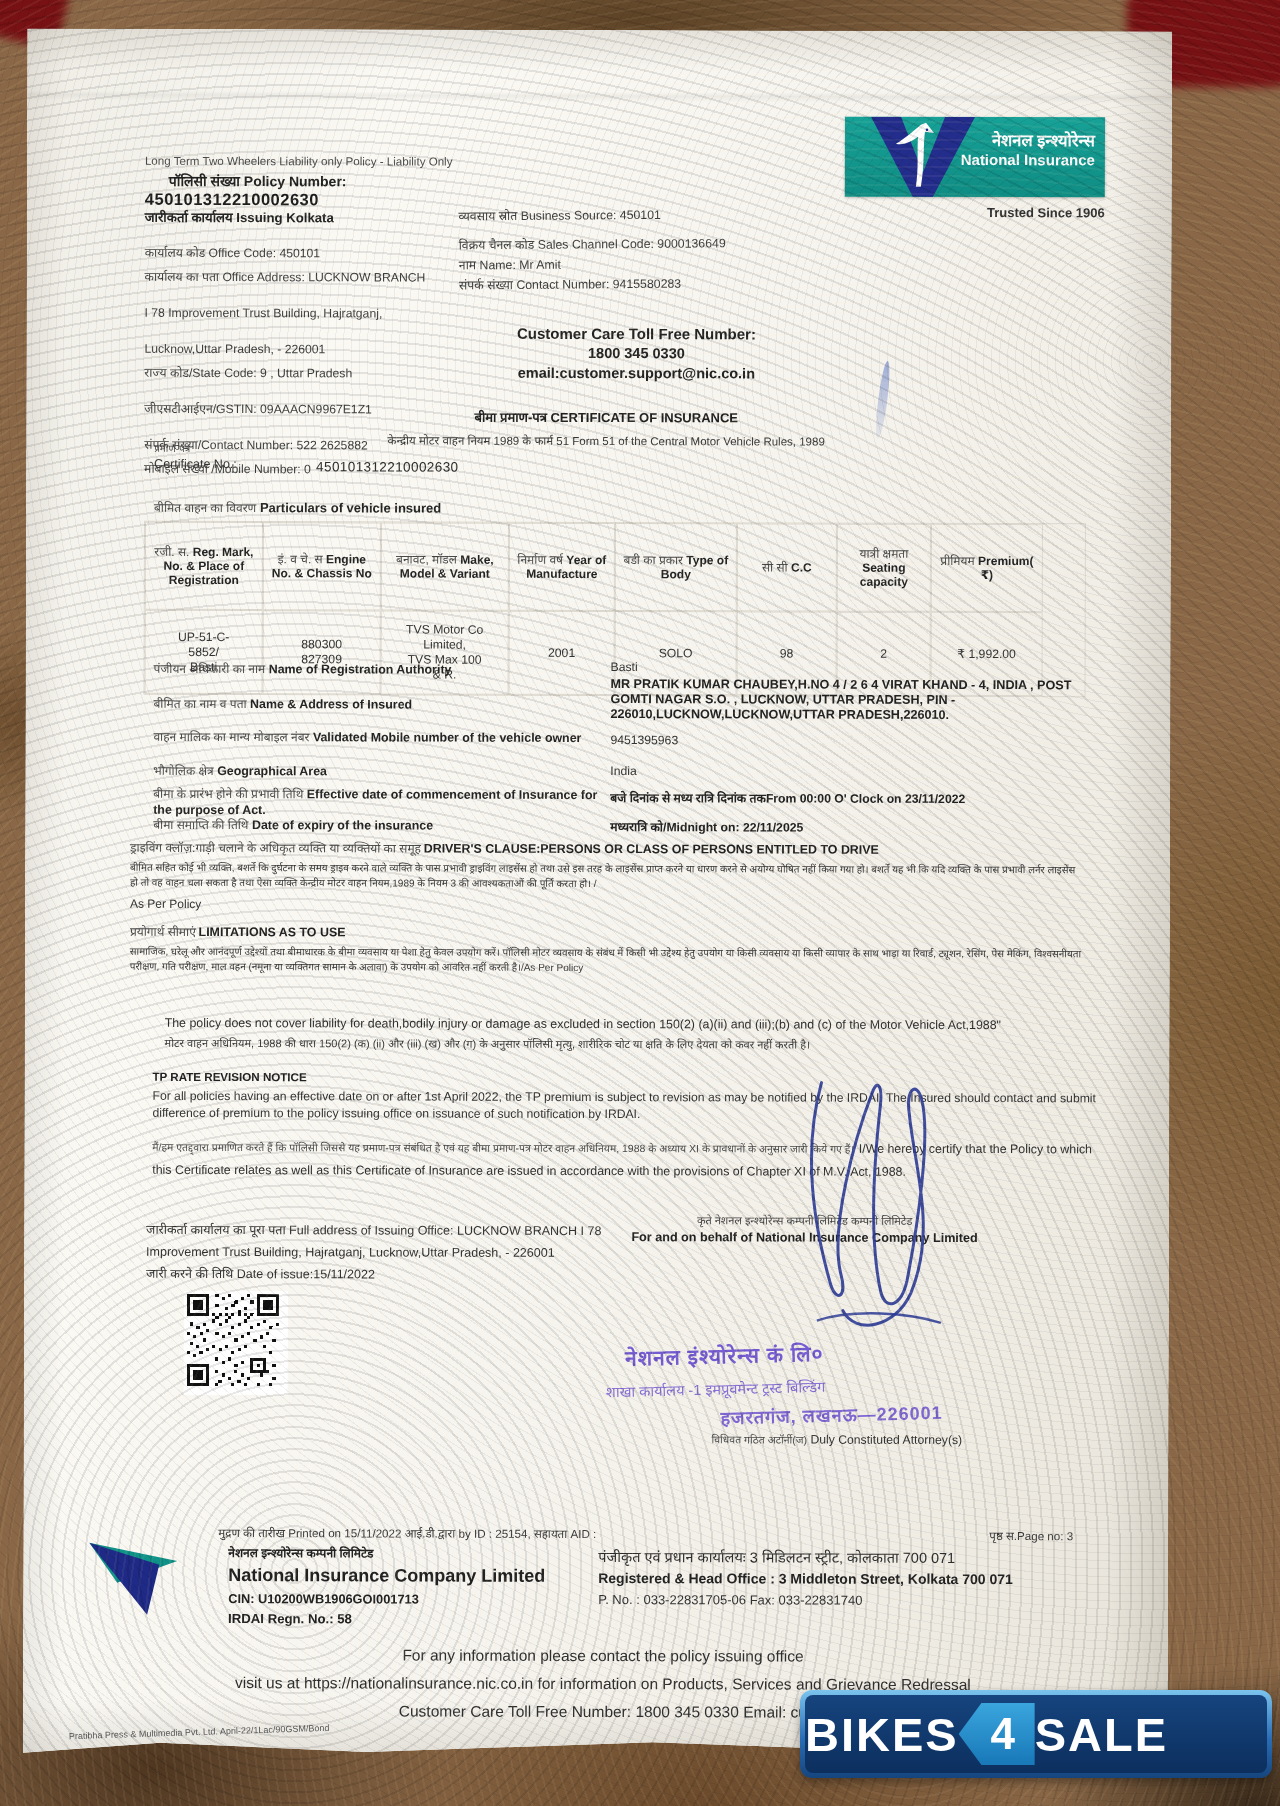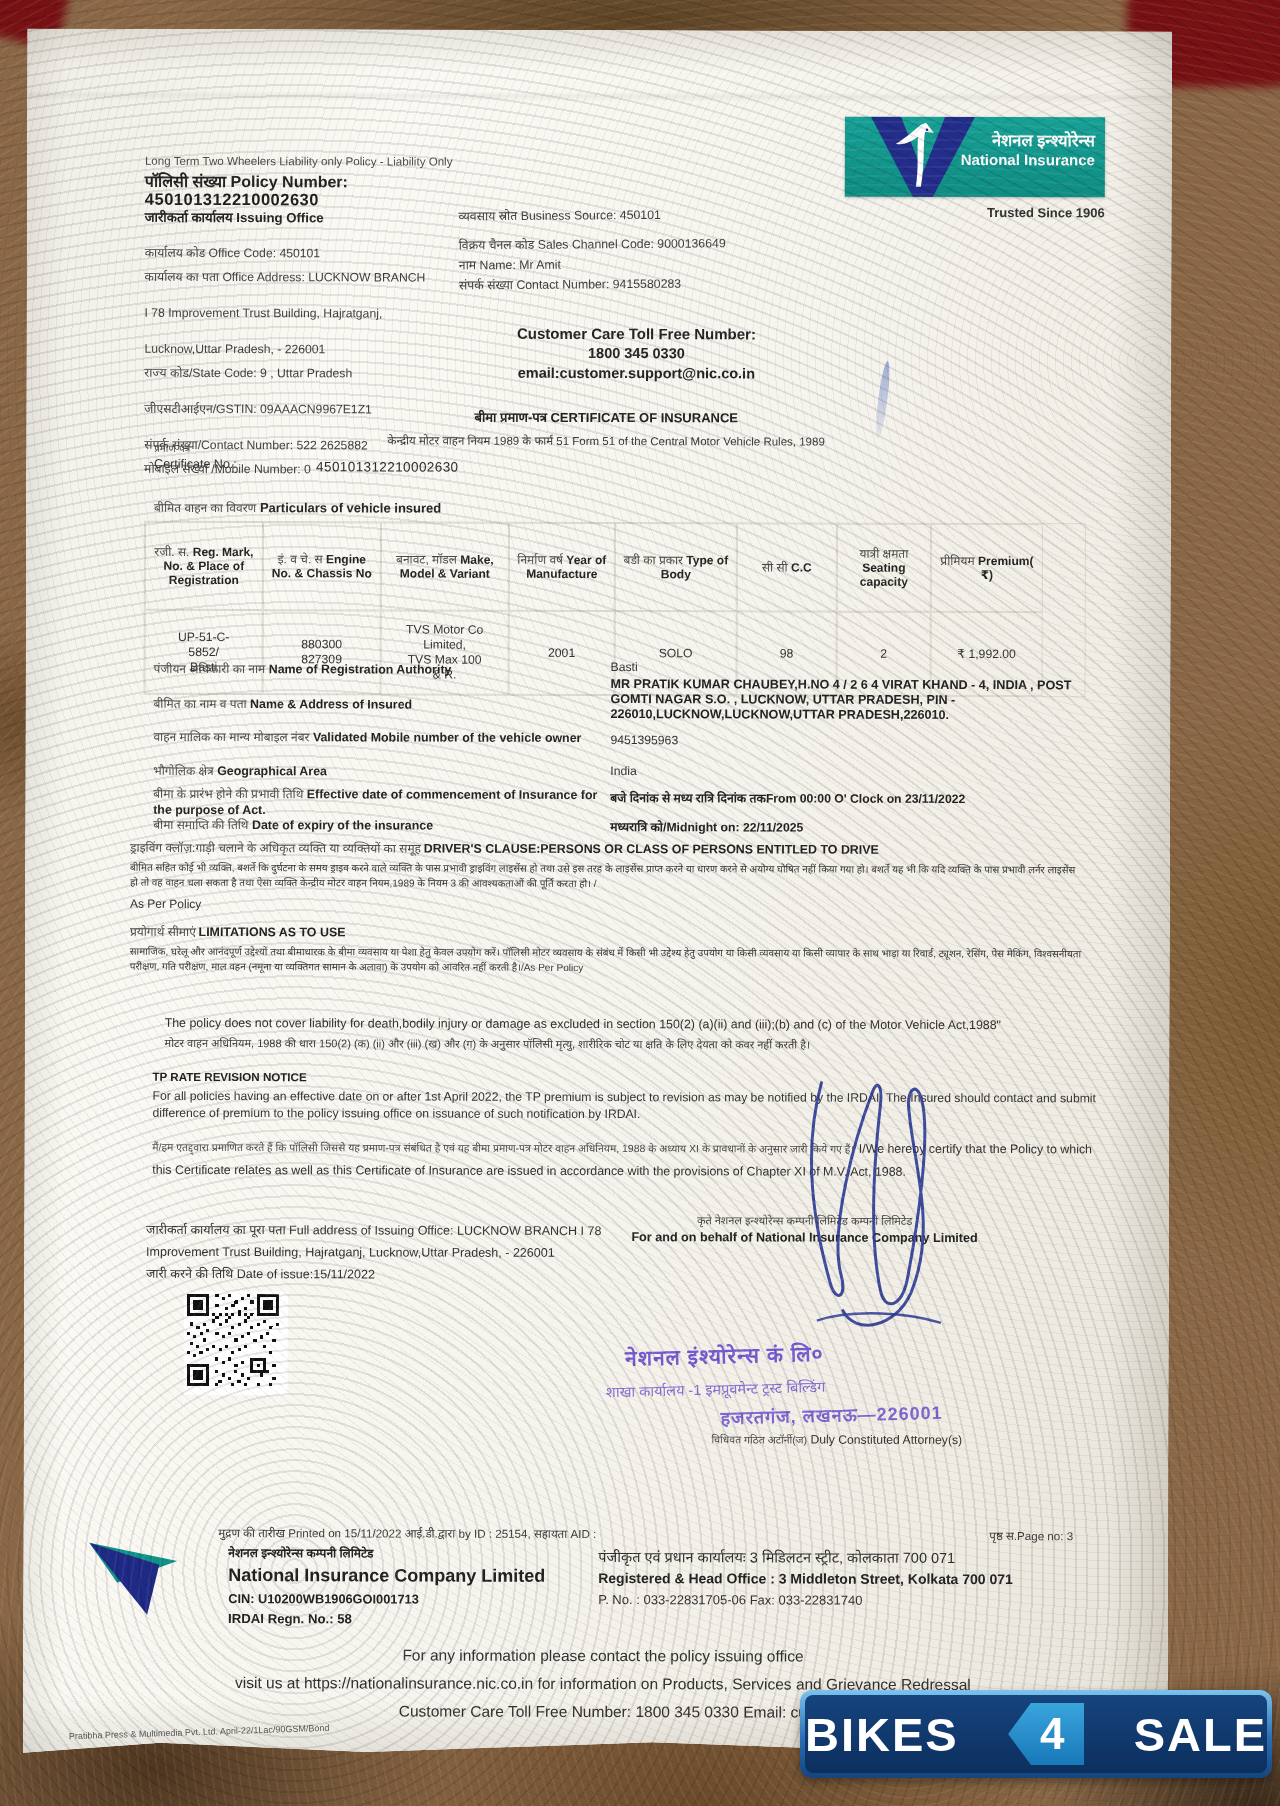--- a/index.html
+++ b/index.html
@@ -43,21 +43,21 @@
       linear-gradient(90deg,rgba(50,40,25,.08) 0,rgba(50,40,25,0) 40px),
       linear-gradient(0deg,rgba(50,40,25,.10) 0,rgba(50,40,25,0) 55px);
   }
   .abs{position:absolute;}
   .hi{font-size:12px;color:#4a4a4a;}
   .b{font-weight:bold;color:#242424;}
 
   
   .hl{left:118px;top:124px;width:330px;line-height:15px;font-size:12.2px;color:#3e3e3e;}
   .hl .product{font-size:11.6px;color:#4c4c4c;margin-bottom:6px;}
-  .hl .pn-label{font-weight:bold;color:#232323;font-size:16px;}
+  .hl .pn-label{font-weight:bold;color:#232323;font-size:14px;margin-left:24px;}
   .hl .pn{font-weight:bold;color:#1d1d1d;font-size:16.5px;letter-spacing:.5px;margin:3px 0 3px;}
   .hl .io{font-weight:bold;color:#232323;font-size:13.2px;margin-bottom:4px;}
   .hl .ln{margin-top:21px;}
   .hl .gap{margin-top:9px;}
 
   
   .hr{left:432px;top:174px;width:340px;font-size:12.3px;line-height:17px;color:#3e3e3e;transform:rotate(-.6deg);}
   .hr div{margin-top:3px;}
   .hr .gap{margin-top:12px;}
 
@@ -150,41 +150,41 @@
 
   .infos{left:40px;top:1612px;width:1080px;text-align:center;font-size:15.5px;color:#2f2f2f;line-height:28px;}
   .press{left:46px;top:1698px;font-size:9px;color:#555;transform:rotate(-2deg);}
 
   
   .badge{position:absolute;left:800px;top:1690px;width:472px;height:88px;z-index:20;
     border-radius:12px;padding:5px;box-sizing:border-box;
     background:linear-gradient(180deg,#7cc4ee,#2a6db5 55%,#15457e);
     box-shadow:0 4px 10px rgba(0,0,0,.35);}
   .badge .inner{height:100%;border-radius:8px;background:linear-gradient(180deg,#16447e,#0c2f5e);
-    display:flex;align-items:center;justify-content:space-between;gap:12px;}
+    display:flex;align-items:center;justify-content:flex-start;gap:0;}
   .badge .w{color:#fff;font-weight:bold;font-size:47px;letter-spacing:2px;}
   .badge .arrow{width:76px;height:62px;display:flex;align-items:center;justify-content:center;
     background:linear-gradient(180deg,#3aa5dd,#1878b8);
     clip-path:polygon(30% 0,100% 0,100% 100%,30% 100%,0 50%);}
   .badge .arrow .n{color:#fff;font-weight:bold;font-size:44px;padding-left:12px;}
 </style>
 </head>
 <body>
 
 <div class="scene">
   <div class="red-mark red-tl"></div>
   <div class="red-mark red-tr"></div>
 
   <div class="paper">
 
     <div class="abs hl">
       <div class="product">Long Term Two Wheelers Liability only Policy - Liability Only</div>
       <div class="pn-label">पॉलिसी संख्या Policy Number:</div>
       <div class="pn">450101312210002630</div>
-      <div class="io">जारीकर्ता कार्यालय Issuing Office</div>
+      <div class="io">जारीकर्ता कार्यालय Issuing Kolkata</div>
       <div class="ln">कार्यालय कोड Office Code: 450101</div>
       <div class="ln gap">कार्यालय का पता Office Address: LUCKNOW BRANCH</div>
       <div class="ln">I 78 Improvement Trust Building, Hajratganj,</div>
       <div class="ln">Lucknow,Uttar Pradesh, - 226001</div>
       <div class="ln gap">राज्य कोड/State Code: 9 , Uttar Pradesh</div>
       <div class="ln">जीएसटीआईएन/GSTIN: 09AAACN9967E1Z1</div>
       <div class="ln">संपर्क संख्या/Contact Number: 522 2625882</div>
       <div class="ln gap">मोबाइल संख्या /Mobile Number: 0</div>
     </div>
 

